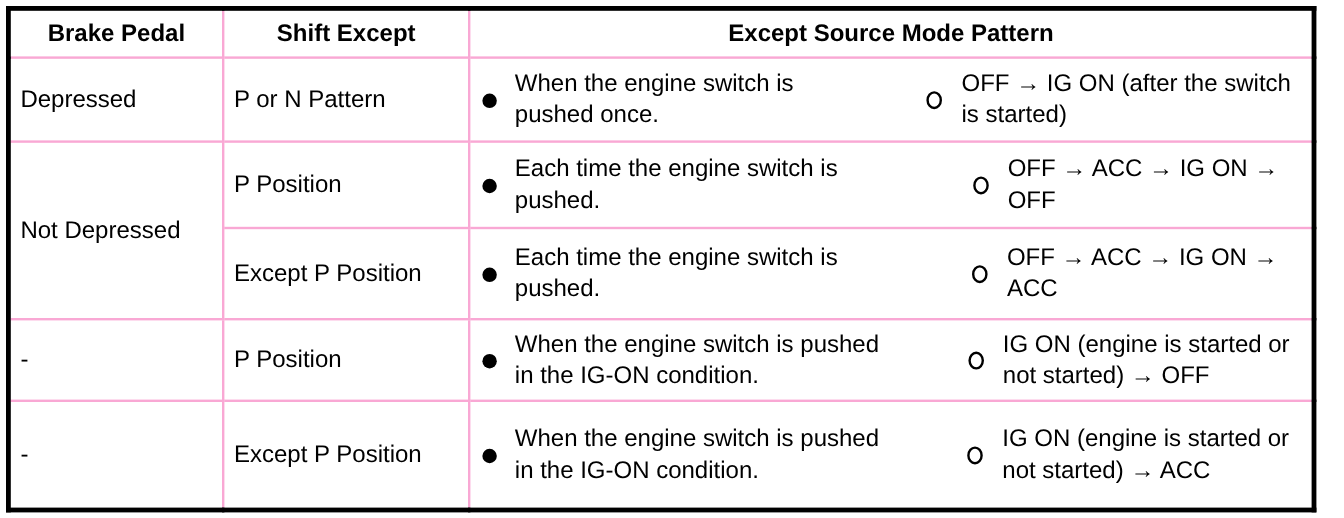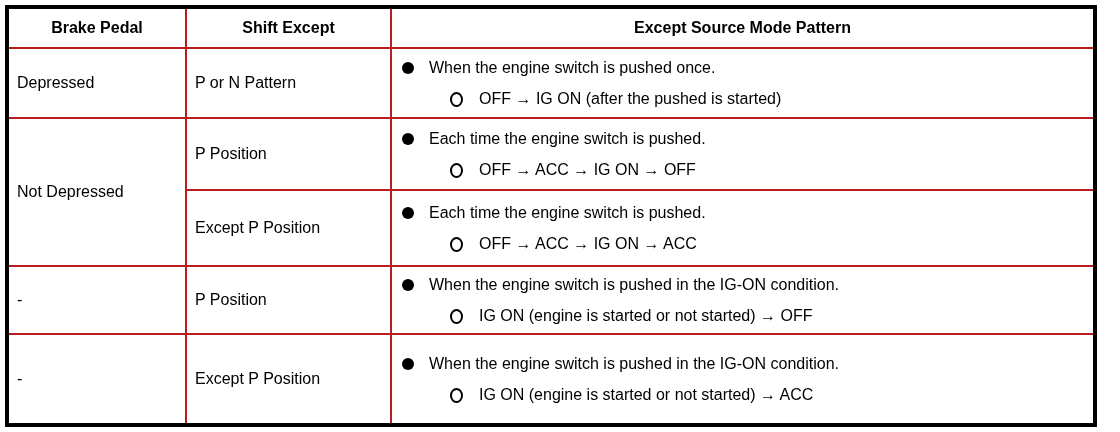--- a/index.html
+++ b/index.html
@@ -16,23 +16,23 @@
   }
   .doc-table {
     border-collapse: collapse;
     table-layout: fixed;
     width: 1092px;
     margin: 5px 23px 3px 5px;
     border: 4px solid #000000;
   }
   .doc-table th,
   .doc-table td {
-    border: 2px solid #b91c1c;
+    border: 2px solid #f9a8d4;
     padding: 0;
-    font-size: 16px;
+    font-size: 20px;
     vertical-align: middle;
     overflow: hidden;
   }
   .doc-table th {
     font-weight: bold;
     text-align: center;
     height: 38px;
   }
   .col-brake  { width: 179px; }
   .col-shift  { width: 205px; }
@@ -41,21 +41,21 @@
     text-align: left;
     padding-left: 8px;
   }
   tr.r1 td { height: 68px; }
   tr.r2 td { height: 70px; }
   tr.r3 td { height: 74px; }
   tr.r4 td { height: 66px; }
   tr.r5 td { height: 88px; }
   .pattern-cell-inner {
     display: flex;
-    flex-direction: column;
+    flex-direction: row;
     justify-content: center;
     gap: 5px;
     padding: 4px 4px 4px 0;
   }
   .main-line {
     display: flex;
     align-items: center;
     margin-left: 10px;
     line-height: 26px;
   }
@@ -106,21 +106,21 @@
       <td class="c1">Depressed</td>
       <td class="c2">P or N Pattern</td>
       <td class="c3">
         <div class="pattern-cell-inner">
           <div class="main-line">
             <span class="bullet-dot"></span>
             <span>When the engine switch is pushed once.</span>
           </div>
           <div class="sub-line">
             <span class="bullet-ring"></span>
-            <span>OFF → IG ON (after the pushed is started)</span>
+            <span>OFF → IG ON (after the switch is started)</span>
           </div>
         </div>
       </td>
     </tr>
     <tr class="r2">
       <td class="c1" rowspan="2">Not Depressed</td>
       <td class="c2">P Position</td>
       <td class="c3">
         <div class="pattern-cell-inner">
           <div class="main-line">

